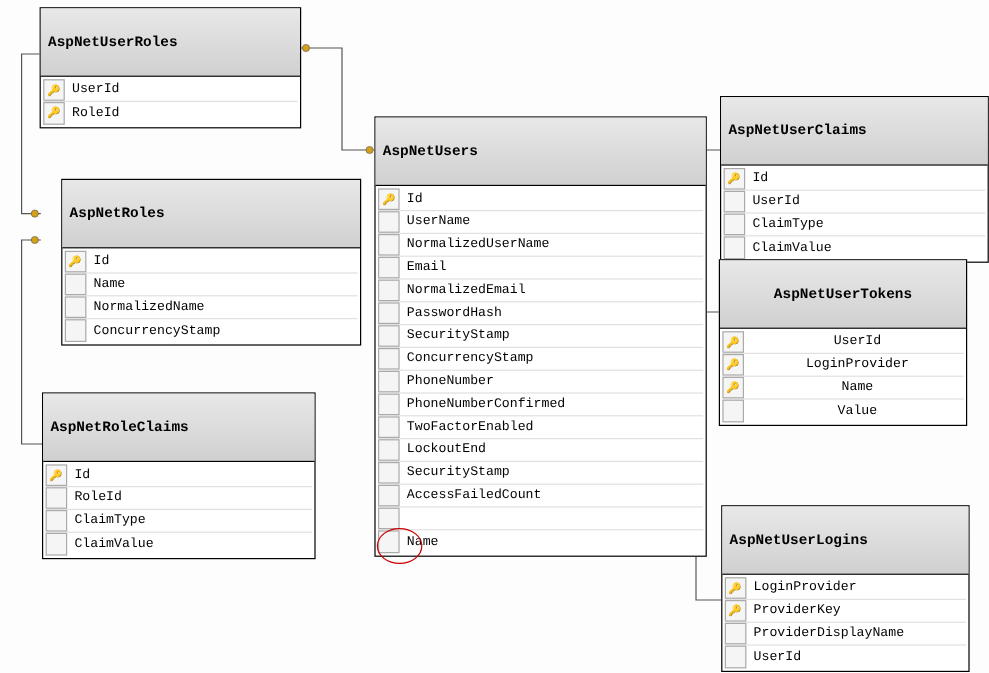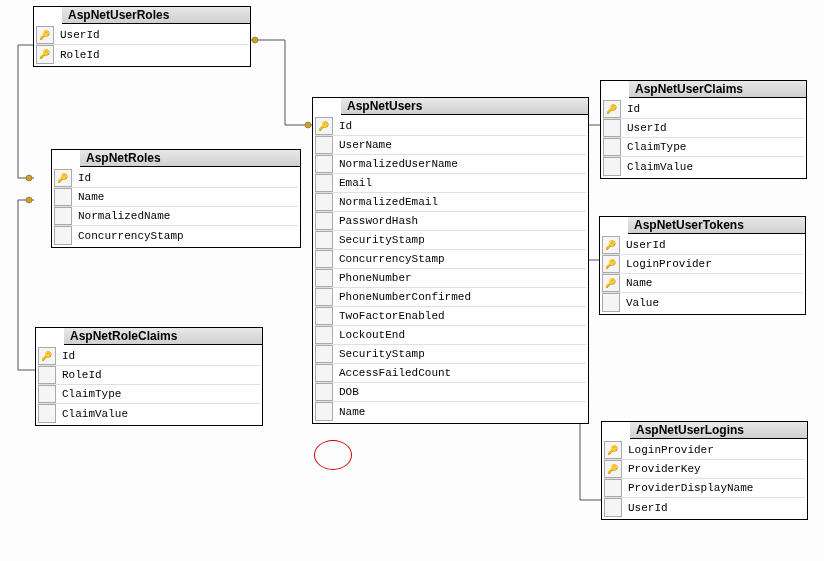--- a/index.html
+++ b/index.html
@@ -14,25 +14,24 @@
     overflow: hidden;
   }
   .entity {
     position: absolute;
     border: 1px solid #000;
     background: #fff;
   }
   .entity-title {
     background: linear-gradient(#e8e8e8, #d0d0d0);
     border-bottom: 1px solid #000;
-    padding: 1px 6px;
+    padding: 21px 6px;
     font-weight: bold;
     font-size: 12px;
-    font-family: Liberation Sans, sans-serif;
-    margin-left: 28px;
+    font-family: Liberation Mono, monospace;
   }
   .entity-body {
     padding: 2px;
   }
   .row {
     display: flex;
     align-items: center;
     border-bottom: 1px solid #e0e0e0;
     height: 19px;
   }
@@ -224,29 +223,28 @@
         <div class="row">
           <div class="key-cell"></div>
           <div class="col-name">SecurityStamp</div>
         </div>
         <div class="row">
           <div class="key-cell"></div>
           <div class="col-name">AccessFailedCount</div>
         </div>
         <div class="row">
           <div class="key-cell"></div>
-          <div class="col-name">DOB</div>
         </div>
         <div class="row">
           <div class="key-cell"></div>
           <div class="col-name">Name</div>
         </div>
       </div>
     </div>
-    <div class="entity" style="left: 600px; top: 80px; width: 207px;">
+    <div class="entity" style="left: 600px; top: 80px; width: 224px;">
       <div class="entity-title">AspNetUserClaims</div>
       <div class="entity-body">
         <div class="row">
           <div class="key-cell">
             <span class="key-icon">🔑</span>
           </div>
           <div class="col-name">Id</div>
         </div>
         <div class="row">
           <div class="key-cell"></div>
@@ -255,21 +253,21 @@
         <div class="row">
           <div class="key-cell"></div>
           <div class="col-name">ClaimType</div>
         </div>
         <div class="row">
           <div class="key-cell"></div>
           <div class="col-name">ClaimValue</div>
         </div>
       </div>
     </div>
-    <div class="entity" style="left: 599px; top: 216px; width: 207px;">
+    <div class="entity" style="left: 599px; top: 216px; width: 207px; text-align: center;">
       <div class="entity-title">AspNetUserTokens</div>
       <div class="entity-body">
         <div class="row">
           <div class="key-cell">
             <span class="key-icon">🔑</span>
           </div>
           <div class="col-name">UserId</div>
         </div>
         <div class="row">
           <div class="key-cell">

